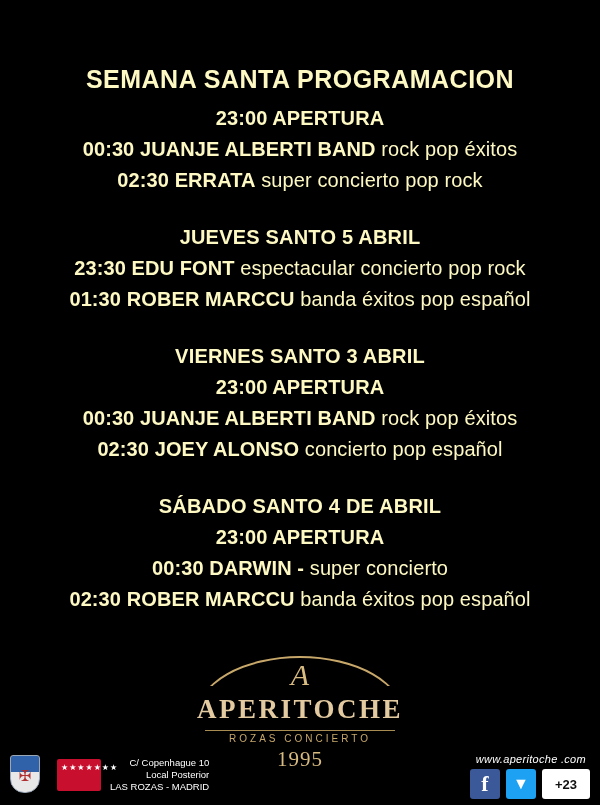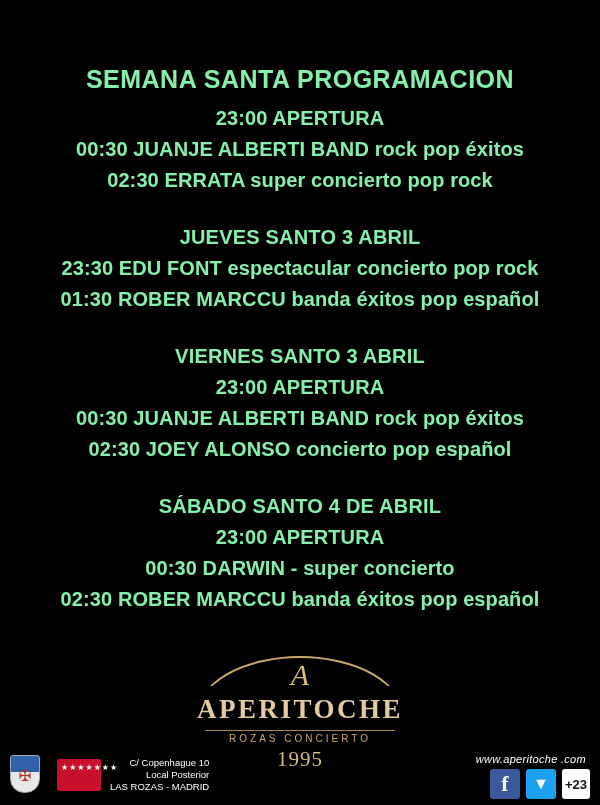--- a/index.html
+++ b/index.html
@@ -17,21 +17,21 @@
   .poster {
     position: relative;
     width: 600px;
     height: 805px;
     background: #000000;
     box-sizing: border-box;
   }
   .program {
     padding-top: 64px;
     text-align: center;
-    color: #86efac;
+    color: #fef9c3;
   }
   .title {
     font-size: 25px;
     font-weight: bold;
     letter-spacing: 0.5px;
     line-height: 1.25;
     margin-bottom: 8px;
   }
   .day-block {
     margin-bottom: 0;
@@ -44,21 +44,21 @@
   }
   .line {
     font-size: 20px;
     line-height: 1.55;
     letter-spacing: 0.1px;
   }
   .line .strong {
     font-weight: bold;
   }
   .line .normal {
-    font-weight: bold;
+    font-weight: normal;
     text-align: center;
   }
   .gap {
     height: 26px;
   }
   
   .logo-wrap {
     position: absolute;
     left: 50%;
     transform: translateX(-50%);
@@ -207,21 +207,21 @@
     line-height: 1;
   }
   .fb { background: #3b5998; }
   .tw { background: #1da1f2; font-size: 16px; font-family: "Liberation Sans", sans-serif;}
   .plus {
     background: #ffffff;
     color: #111111;
     font-family: "Liberation Sans", sans-serif;
     font-size: 13px;
     font-weight: bold;
-    width: 28px;
+    width: 48px;
     height: 30px;
     border-radius: 3px;
     display: flex;
     align-items: center;
     justify-content: center;
   }
 </style>
 </head>
 <body>
 
@@ -239,21 +239,21 @@
         <span class="strong">00:30 JUANJE ALBERTI BAND</span><span class="normal"> rock pop éxitos</span>
       </div>
       <div class="line">
         <span class="strong">02:30 ERRATA</span><span class="normal"> super concierto pop rock</span>
       </div>
     </div>
 
     <div class="gap"></div>
 
     <div class="day-block">
-      <div class="day-heading">JUEVES SANTO 3 ABRIL</div>
+      <div class="day-heading">JUEVES SANTO 5 ABRIL</div>
       <div class="line">
         <span class="strong">23:30 EDU FONT</span><span class="normal"> espectacular concierto pop rock</span>
       </div>
       <div class="line">
         <span class="strong">01:30 ROBER MARCCU</span><span class="normal"> banda éxitos pop español</span>
       </div>
     </div>
 
     <div class="gap"></div>
 

